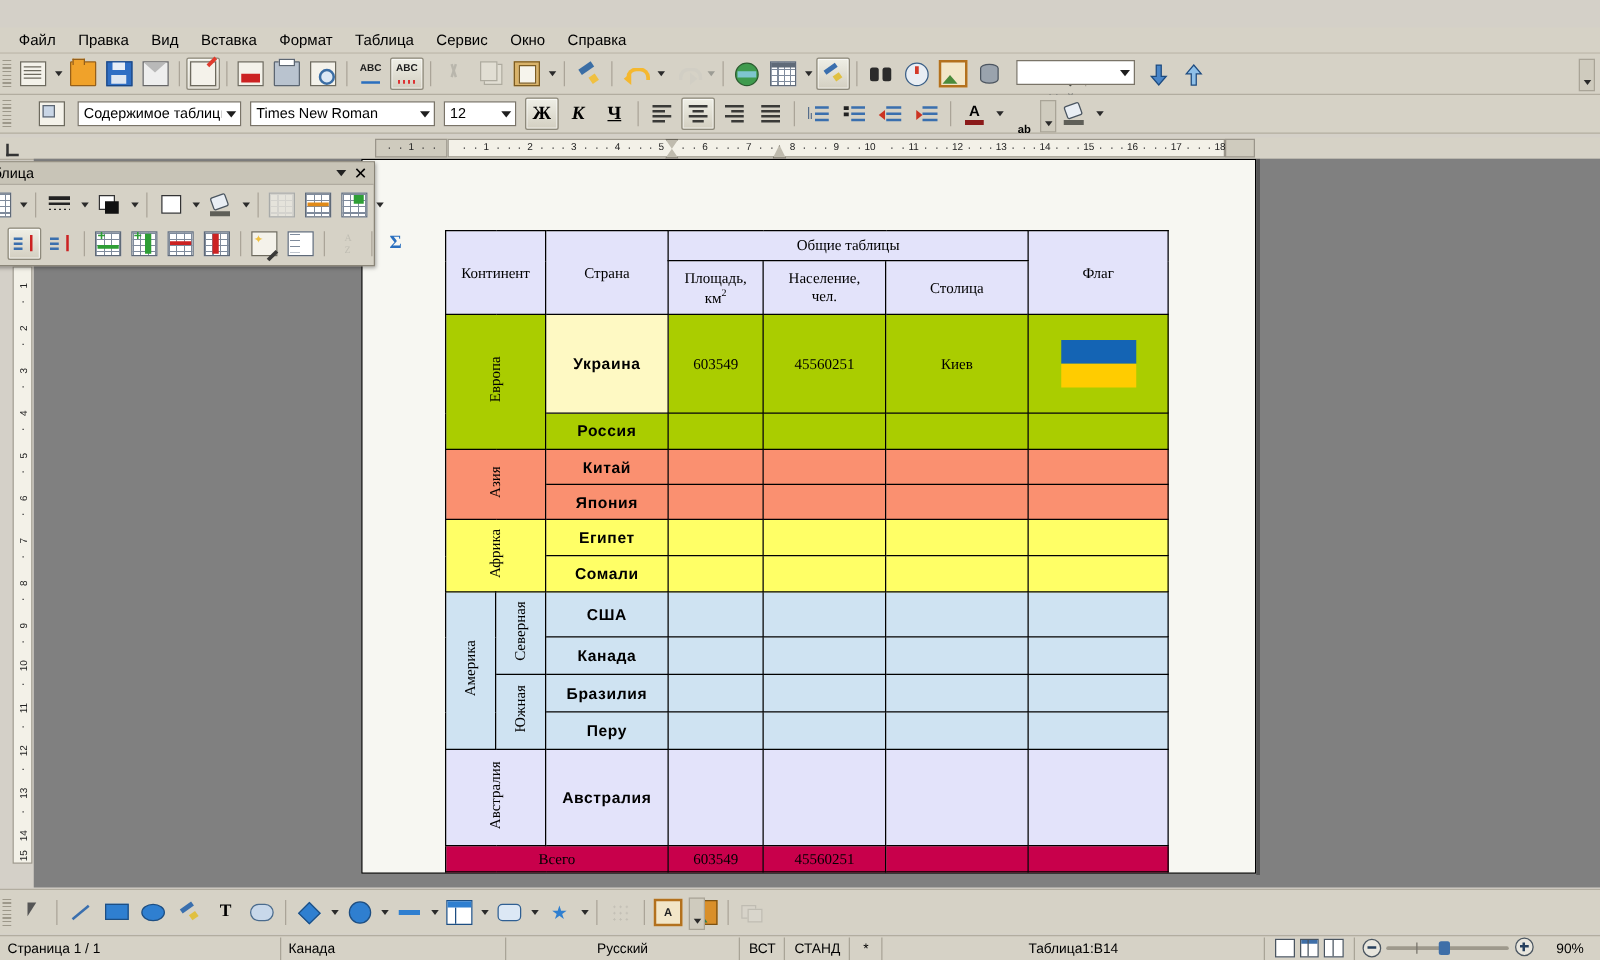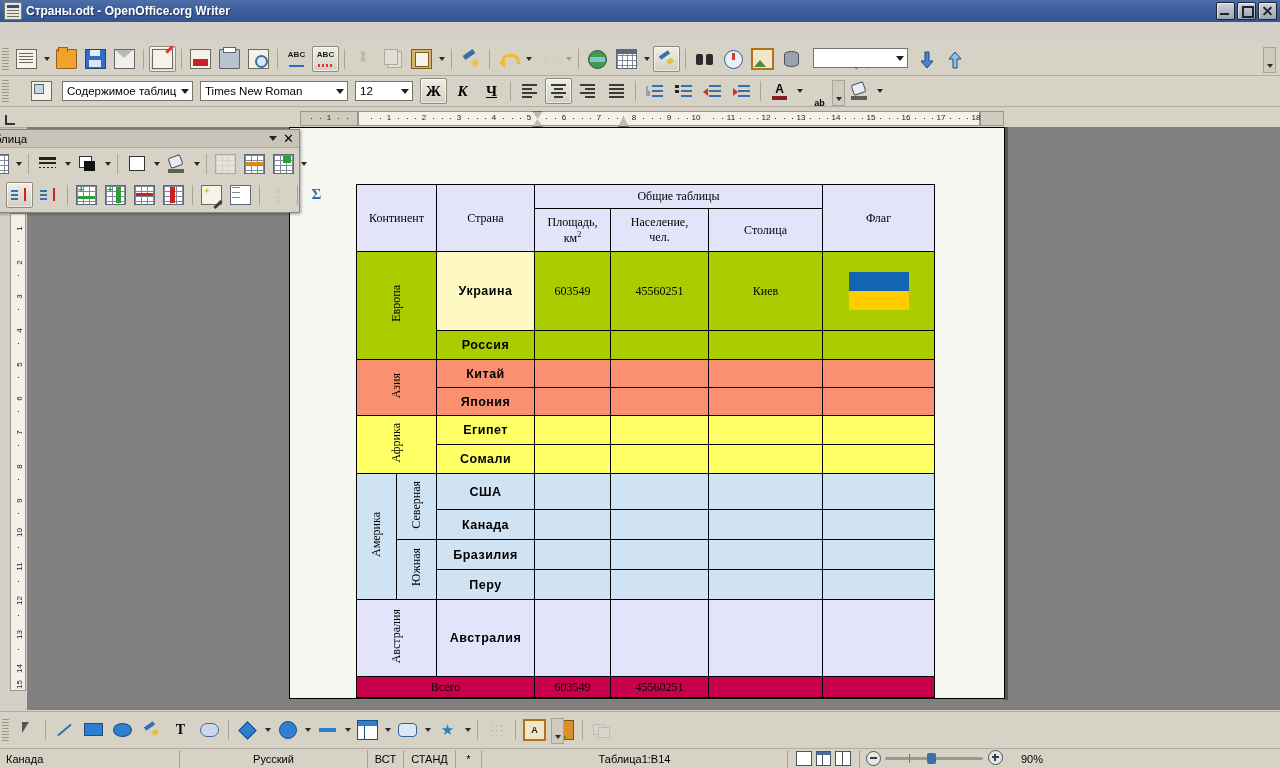--- a/index.html
+++ b/index.html
@@ -377,36 +377,32 @@
   .zs-knob{position:absolute;top:-4px;left:42px;width:9px;height:11px;background:#3f6fa8;border-radius:2px;}
   .zs-btn{width:13px;height:13px;border:1px solid #4a5560;border-radius:50%;position:relative;background:#e8e6de;}
   .zs-btn:before{content:"";position:absolute;left:3px;top:5px;width:7px;height:2px;background:#27405e;}
   .zs-btn.plus:after{content:"";position:absolute;left:5px;top:3px;width:2px;height:7px;background:#27405e;}
 </style>
 </head>
 <body>
 
 <div id="app">
 
-  <div class="titlebar">
-    <span class="app-ico"></span>
-    <span class="title">Страны.odt - OpenOffice.org Writer</span>
-    <div class="wbtns">
-      <div class="wbtn min">
-          <i></i>
-        </div>
-      <div class="wbtn max">
-          <i></i>
-        </div>
-      <div class="wbtn cls">
-          <i></i>
-        </div>
-    </div>
+
+  <div class="menubar">
+    <div class="mi">Файл</div>
+    <div class="mi">Правка</div>
+    <div class="mi">Вид</div>
+    <div class="mi">Вставка</div>
+    <div class="mi">Формат</div>
+    <div class="mi">Таблица</div>
+    <div class="mi">Сервис</div>
+    <div class="mi">Окно</div>
+    <div class="mi">Справка</div>
   </div>
-
 
   <div class="toolbar" id="tb-standard">
     <span class="grip"></span>
 
     <div class="tbtn">
         <span class="ic doc"></span>
       </div>
     <div class="tarrow"></div>
     <div class="tbtn">
         <span class="ic folder"></span>
@@ -1073,20 +1069,21 @@
     <span class="tsep"></span>
     <div class="tbtn dis">
         <span class="ic extrude"></span>
       </div>
     <div style="position:absolute;left:551px;top:6px;width:11px;height:24px;background:#cfcbbe;border:1px solid #a9a497;display:flex;align-items:flex-end;justify-content:center;">
       <span style="border-left:3.5px solid transparent;border-right:3.5px solid transparent;border-top:4px solid #2a2a2a;margin-bottom:4px;"></span>
     </div>
   </div>
 
   <div class="statusbar">
+    <div class="sb l" style="width:225px;">Страница  1 / 1</div>
     <div class="sb l" style="width:180px;">Канада</div>
     <div class="sb" style="width:188px;">Русский</div>
     <div class="sb" style="width:36px;">ВСТ</div>
     <div class="sb" style="width:52px;">СТАНД</div>
     <div class="sb" style="width:26px;">*</div>
     <div class="sb" style="width:306px;">Таблица1:B14</div>
     <div class="sb" style="width:72px;border-right:1px solid #a9a497;">
       <span class="viewico"></span>
       <span class="viewico two"></span>
       <span class="viewico book"></span>

